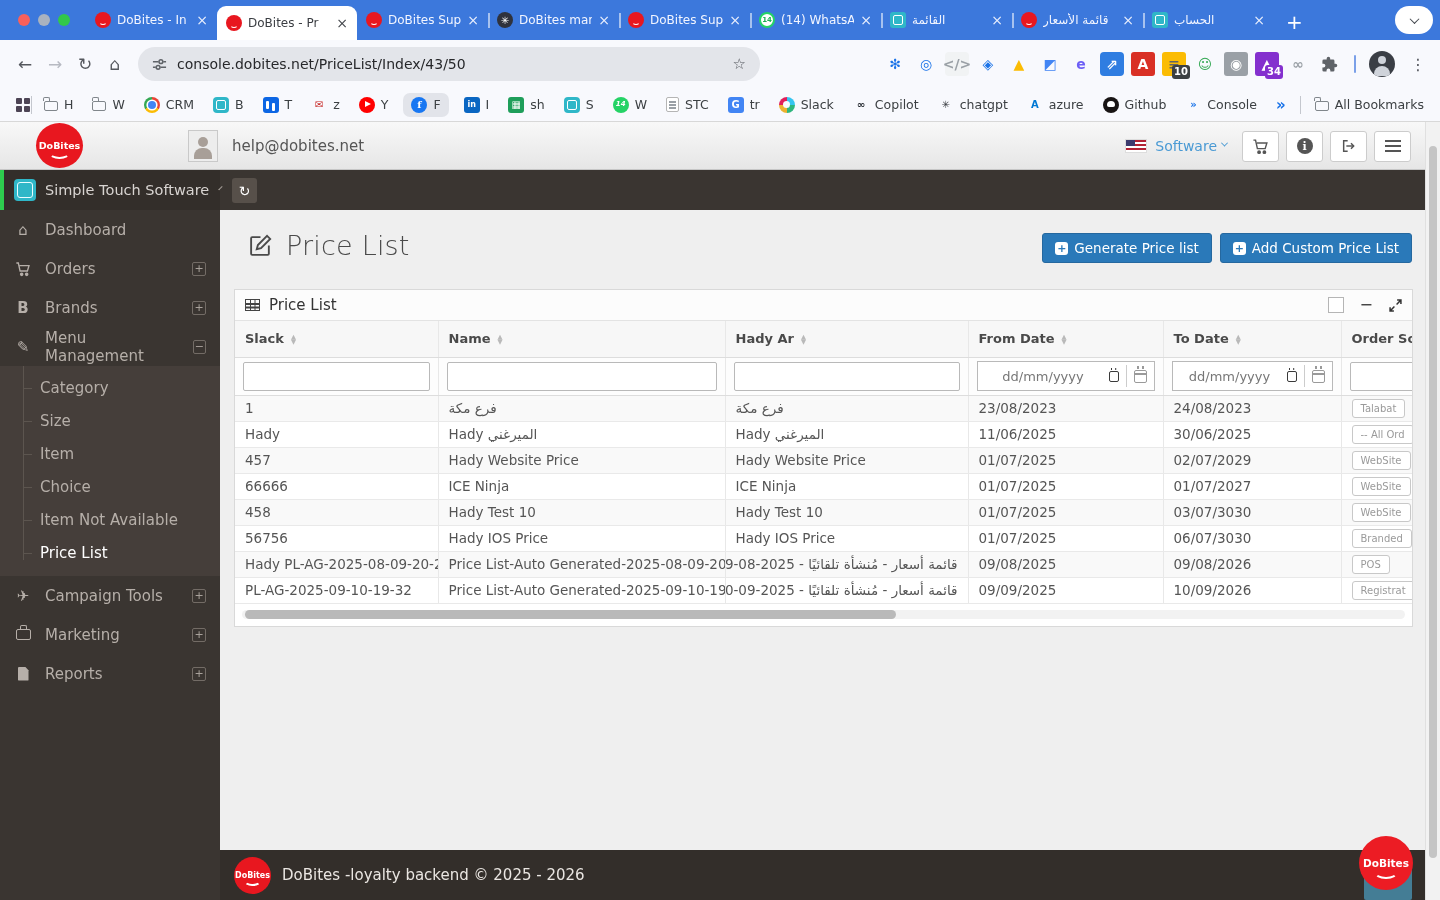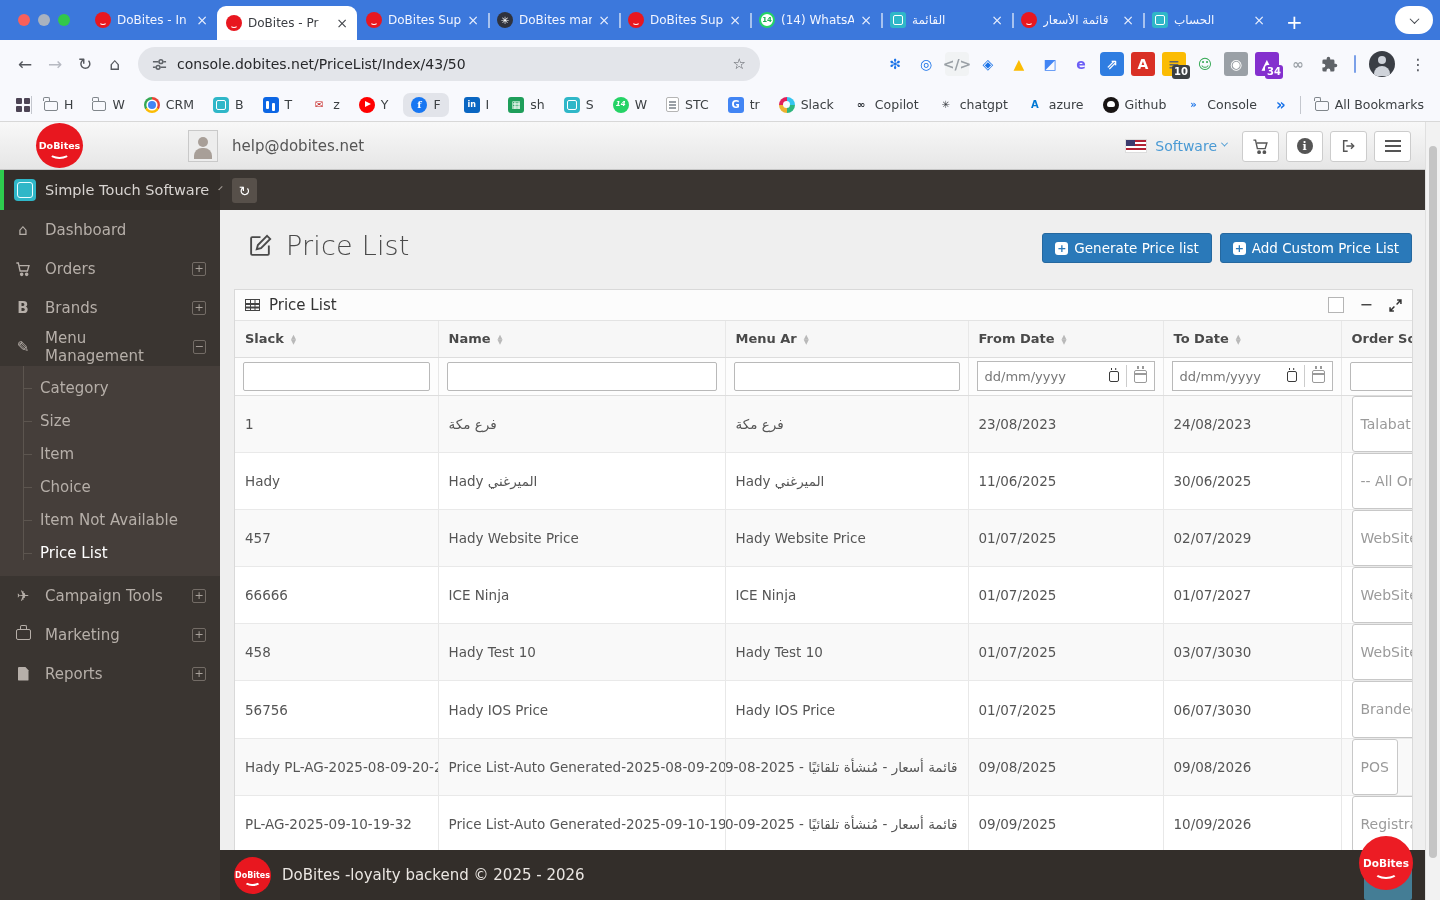--- a/index.html
+++ b/index.html
@@ -140,31 +140,31 @@
   .pcheck{width:16px;height:16px;border:1px solid #b5b5b5;background:#fff;}
   .pmin{font-size:16px;color:#333;line-height:1;}
   .twrap{overflow:hidden;}
   table{border-collapse:collapse;table-layout:fixed;width:1193px;font-size:13.5px;color:#555;}
   th{height:36px;text-align:left;padding:0 10px;font-size:13px;color:#4a4a4a;background:#f7f7f7;border-bottom:1px solid #ddd;font-weight:bold;white-space:nowrap;overflow:hidden;}
   th+th,.frow td+td, tbody td+td{border-left:1px solid #e8e8e8;}
   .sort{display:inline-flex;flex-direction:column;margin-left:7px;color:#b9b9b9;font-size:6.5px;line-height:4.5px;vertical-align:middle;}
   .frow td{height:38px;padding:0 8px;border-bottom:1px solid #ddd;background:#fdfdfd;}
   .fin{width:100%;height:29px;border:1px solid #b9b9b9;border-radius:2px;background:#fff;}
   .dfin{display:flex;align-items:center;height:30px;border:1px solid #b9b9b9;background:#fff;padding:0 7px;gap:7px;color:#777;font-size:13px;}
-  .dfin .ph{flex:1;}
+  .dfin .ph{flex:1;text-align:center;}
   .npick{width:10px;height:11px;border:1.7px solid #3a3a3a;border-radius:2px;position:relative;flex:none;}
   .npick::before{content:'';position:absolute;top:-4px;left:1px;width:1.7px;height:2.6px;background:#3a3a3a;box-shadow:4.2px 0 #3a3a3a;}
   .ddiv{width:1px;height:22px;background:#ccc;}
   .cal{width:13px;height:13px;border:1.6px solid #9a9a9a;border-radius:2px;position:relative;flex:none;}
   .cal::before{content:'';position:absolute;top:-4.6px;left:2px;width:2px;height:2.8px;background:#9a9a9a;box-shadow:5px 0 #9a9a9a;}
   .cal::after{content:'';position:absolute;top:2.6px;left:0;right:0;height:1.6px;background:#9a9a9a;}
   tbody td{height:26px;padding:0 10px;border-bottom:1px solid #e9e9e9;white-space:nowrap;overflow:hidden;}
   tbody tr:nth-child(odd) td{background:#f9f9f9;}
   td.rtl{direction:rtl;text-align:left;}
-  .srcbox{display:inline-block;border:1px solid #c8c8c8;border-radius:3px;color:#9a9a9a;padding:18px 8px;font-size:14px;background:#fff;line-height:1.3;}
+  .srcbox{display:inline-block;border:1px solid #c8c8c8;border-radius:3px;color:#9a9a9a;padding:2px 8px;font-size:10px;background:#fff;line-height:1.3;}
   .hscroll{height:9px;background:#f2f2f2;border-radius:5px;margin:6px 7px 7px 7px;position:relative;}
   .hthumb{position:absolute;left:3px;top:0;height:9px;width:56%;background:#b9b9b9;border-radius:5px;}
 
   
   .foot{position:absolute;left:220px;right:15px;bottom:0;height:50px;background:#332e2a;display:flex;align-items:center;gap:11px;padding-left:14px;color:#eae6e2;font-size:15px;}
   .flogo{width:37px;height:37px;background:#e8171f;border-radius:50%;display:flex;align-items:center;justify-content:center;color:#fff;font-size:8px;font-weight:bold;position:relative;flex:none;}
   .cwteal{position:absolute;right:28px;bottom:0;width:48px;height:34px;background:#447d95;z-index:3;border-radius:2px;}
   .cwred{position:absolute;right:27px;bottom:10px;width:54px;height:54px;background:#ec1c24;border-radius:50%;z-index:4;display:flex;align-items:center;justify-content:center;color:#fff;font-size:10.5px;font-weight:bold;}
   .pscroll{position:absolute;right:0;top:0;bottom:0;width:15px;background:#f2f2f2;border-left:1px solid #e0e0e0;z-index:6;}
   .pthumb{position:absolute;left:3px;right:3px;top:24px;height:712px;background:#c5c5c5;border-radius:4.5px;}
@@ -558,21 +558,21 @@
             <thead>
               <tr>
                 <th><span>Slack</span><span class="sort">
                       <span>▲</span>
                       <span>▼</span>
                     </span></th>
                 <th><span>Name</span><span class="sort">
                       <span>▲</span>
                       <span>▼</span>
                     </span></th>
-                <th><span>Menu Ar</span><span class="sort">
+                <th><span>Hady Ar</span><span class="sort">
                       <span>▲</span>
                       <span>▼</span>
                     </span></th>
                 <th><span>From Date</span><span class="sort">
                       <span>▲</span>
                       <span>▼</span>
                     </span></th>
                 <th><span>To Date</span><span class="sort">
                       <span>▲</span>
                       <span>▼</span>

